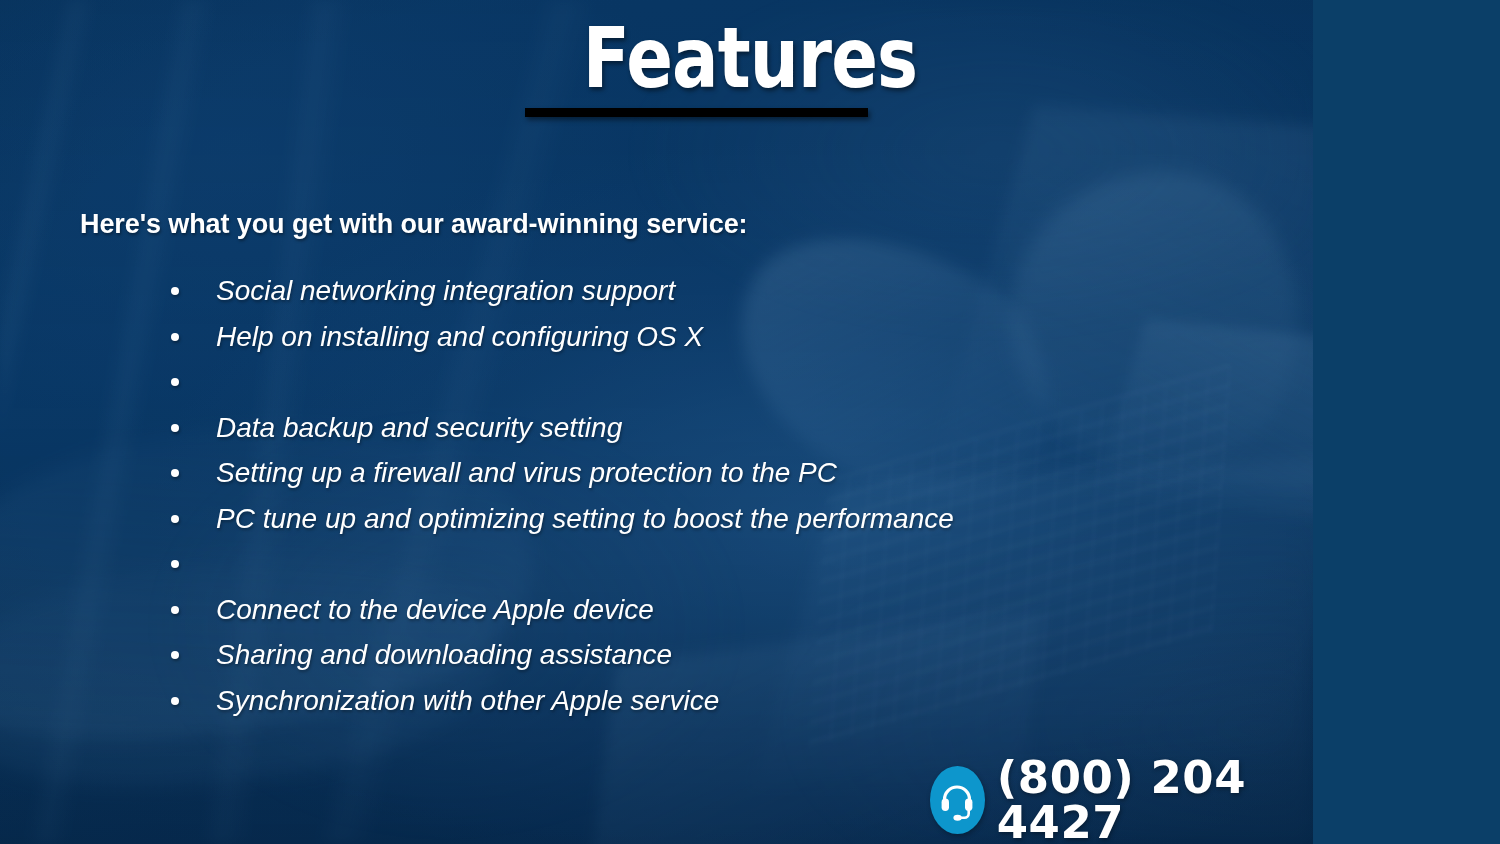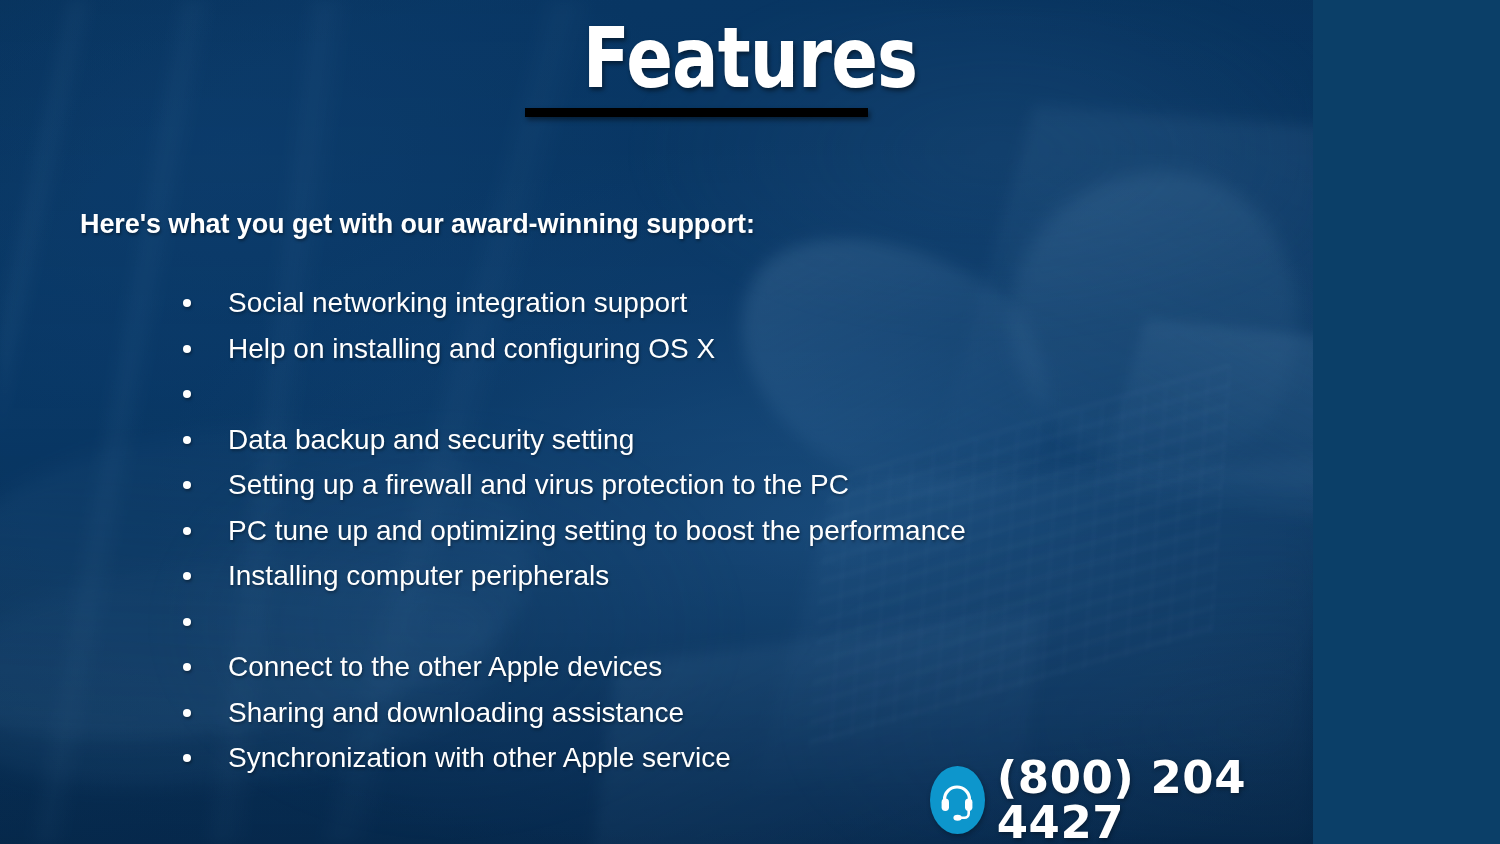--- a/index.html
+++ b/index.html
@@ -230,23 +230,24 @@
     font-size: 27px;
     font-weight: bold;
     letter-spacing: -0.1px;
     text-shadow: 1px 2px 3px rgba(0,0,0,0.40);
   }
 
   .bullet-list {
     position: absolute;
     left: 168px;
     top: 268px;
-    margin: 12px;
+    margin: 0;
     padding: 0;
     list-style: none;
+    font-style: italic;
   }
   .bullet-item {
     position: relative;
     height: 45.5px;
     padding-left: 48px;
     color: #ffffff;
     font-size: 28px;
     font-weight: normal;
     line-height: 45.5px;
     white-space: nowrap;
@@ -311,21 +312,21 @@
   <div class="bg-doc"></div>
   <div class="bg-layer bg-haze"></div>
   <div class="bg-layer bg-tint"></div>
   <div class="bg-layer bg-vignette"></div>
 
   <div class="title-block">
     <span class="title">Features</span>
   </div>
   <div class="title-underline"></div>
 
-  <div class="subtitle">Here's what you get with our award-winning support:</div>
+  <div class="subtitle">Here's what you get with our award-winning service:</div>
 
   <ul class="bullet-list">
     <li class="bullet-item">
       <span class="bullet-dot"></span>
       <span>Social networking integration support</span>
     </li>
     <li class="bullet-item">
       <span class="bullet-dot"></span>
       <span>Help on installing and configuring OS X</span>
     </li>
@@ -339,28 +340,24 @@
     <li class="bullet-item">
       <span class="bullet-dot"></span>
       <span>Setting up a firewall and virus protection to the PC</span>
     </li>
     <li class="bullet-item">
       <span class="bullet-dot"></span>
       <span>PC tune up and optimizing setting to boost the performance</span>
     </li>
     <li class="bullet-item">
       <span class="bullet-dot"></span>
-      <span>Installing computer peripherals</span>
-    </li>
-    <li class="bullet-item">
-      <span class="bullet-dot"></span>
-    </li>
-    <li class="bullet-item">
-      <span class="bullet-dot"></span>
-      <span>Connect to the other Apple devices</span>
+    </li>
+    <li class="bullet-item">
+      <span class="bullet-dot"></span>
+      <span>Connect to the device Apple device</span>
     </li>
     <li class="bullet-item">
       <span class="bullet-dot"></span>
       <span>Sharing and downloading assistance</span>
     </li>
     <li class="bullet-item">
       <span class="bullet-dot"></span>
       <span>Synchronization with other Apple service</span>
     </li>
   </ul>

